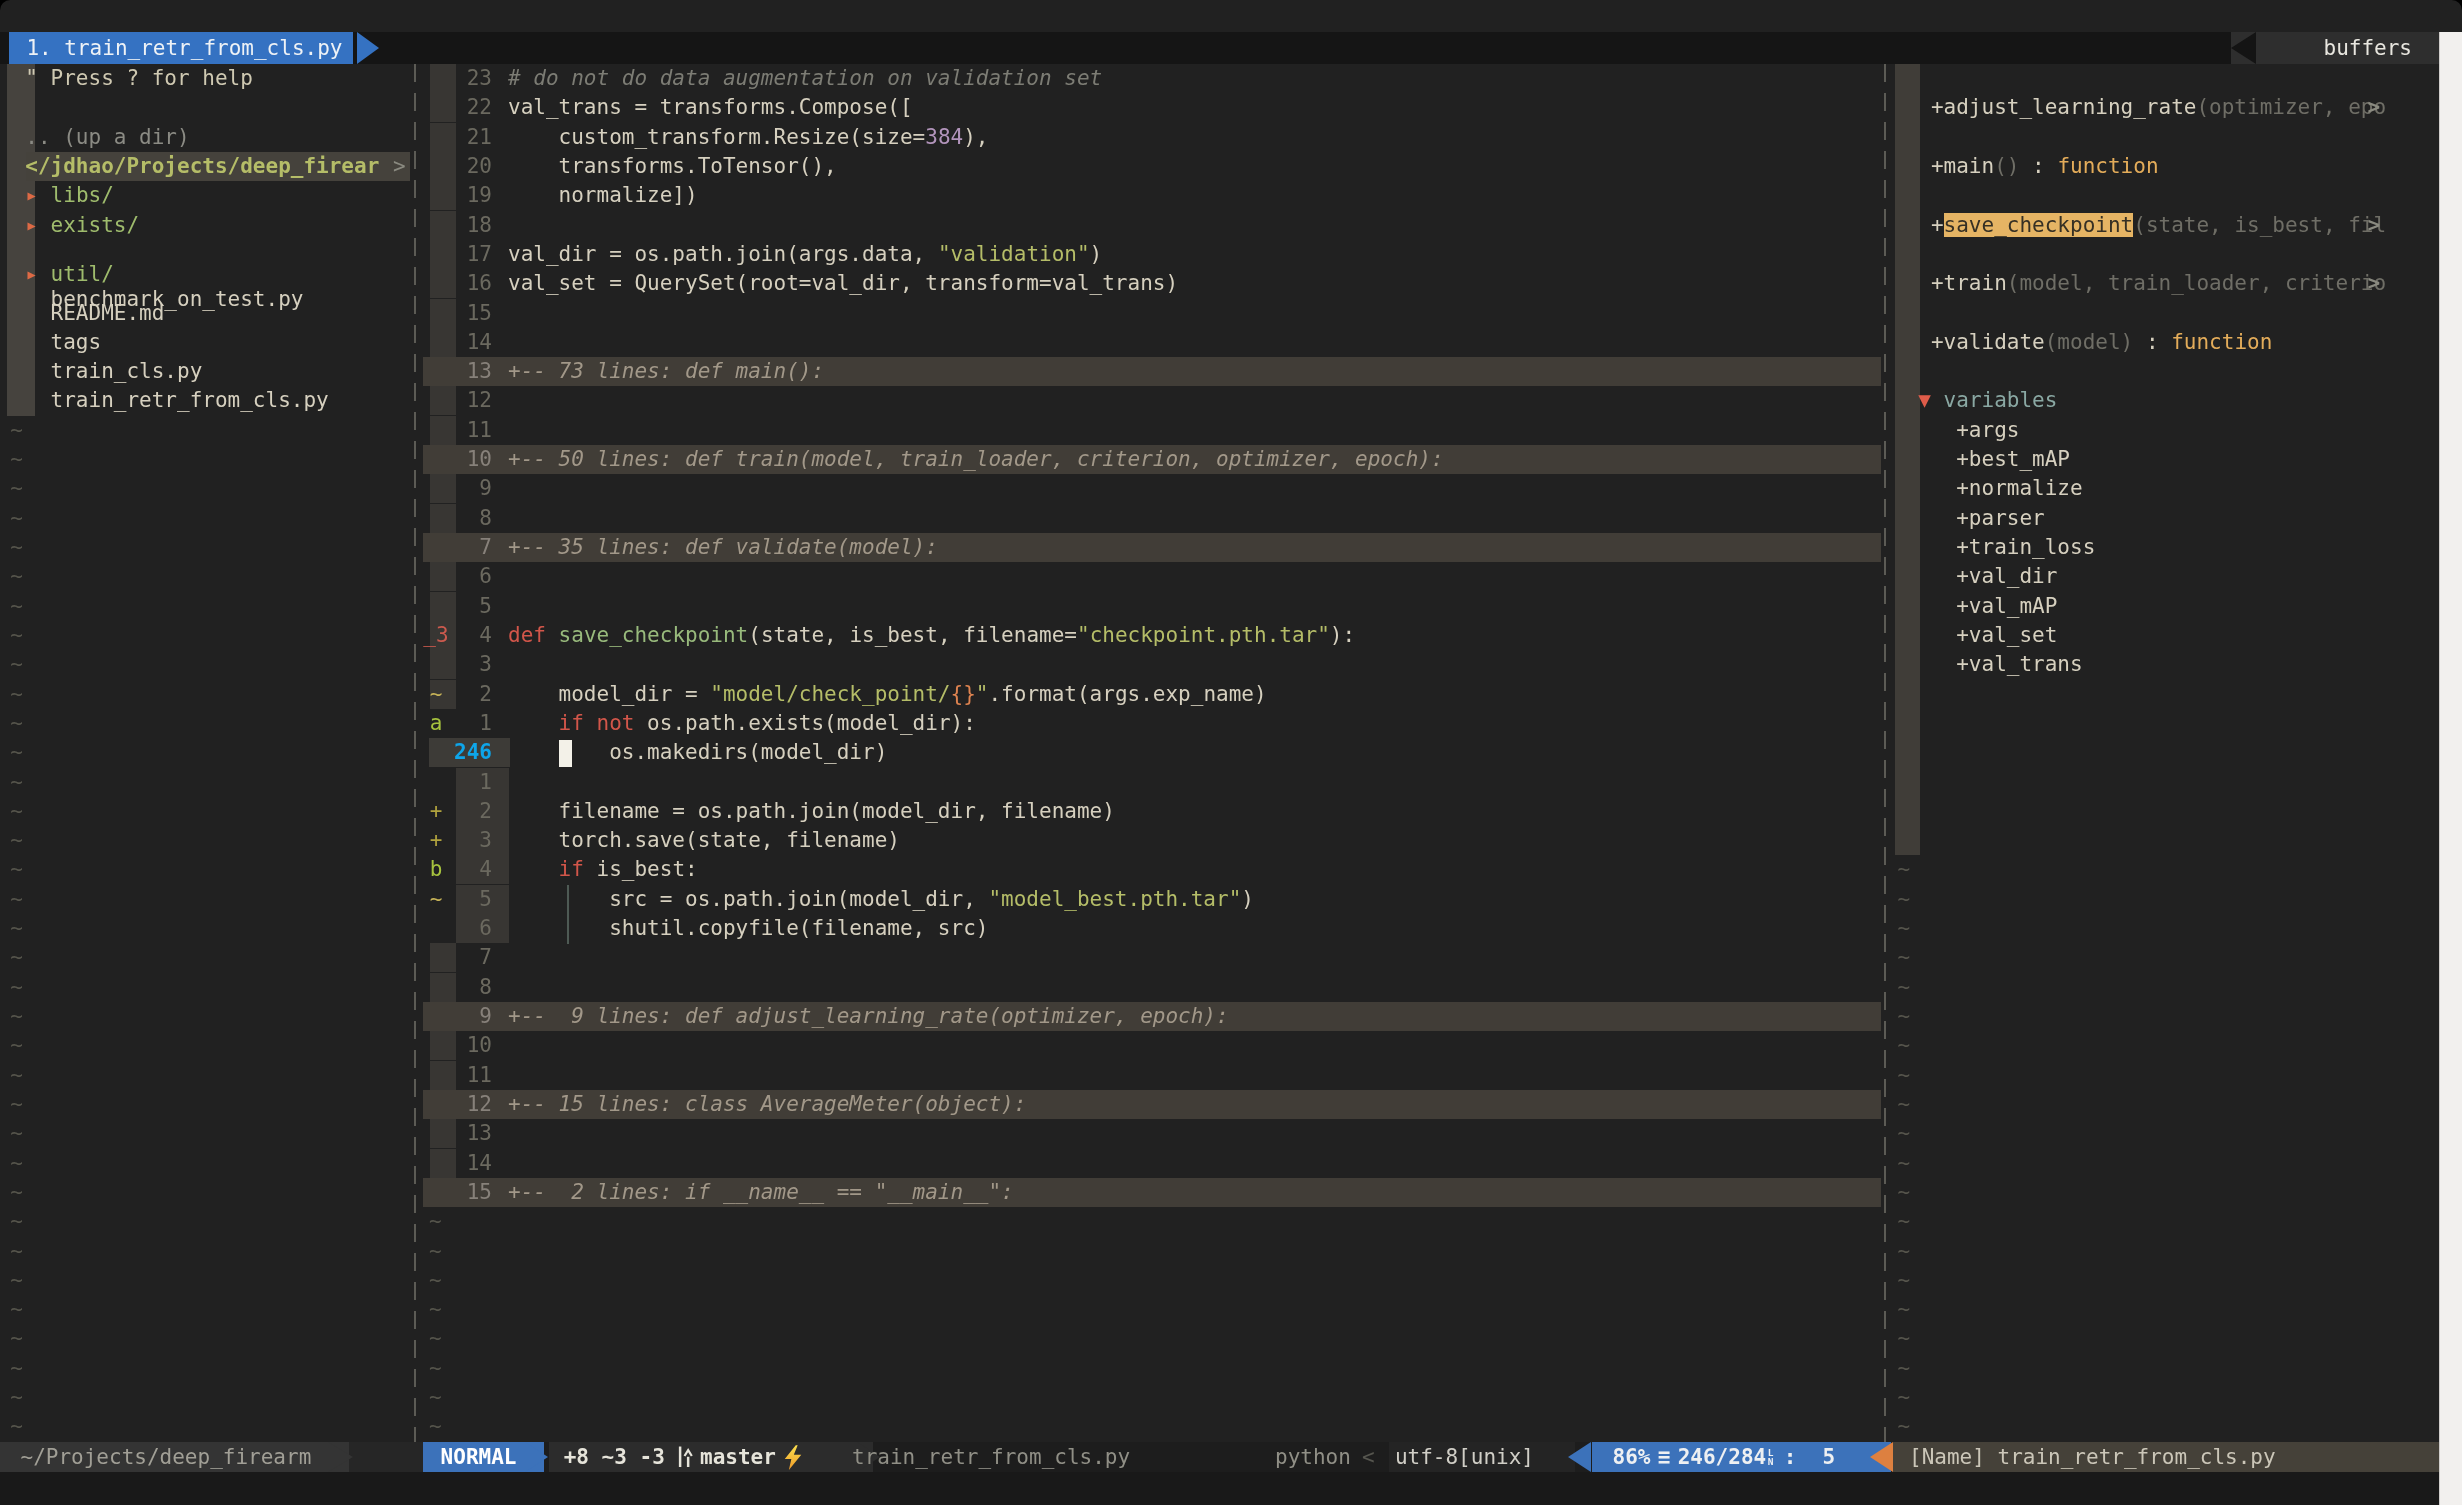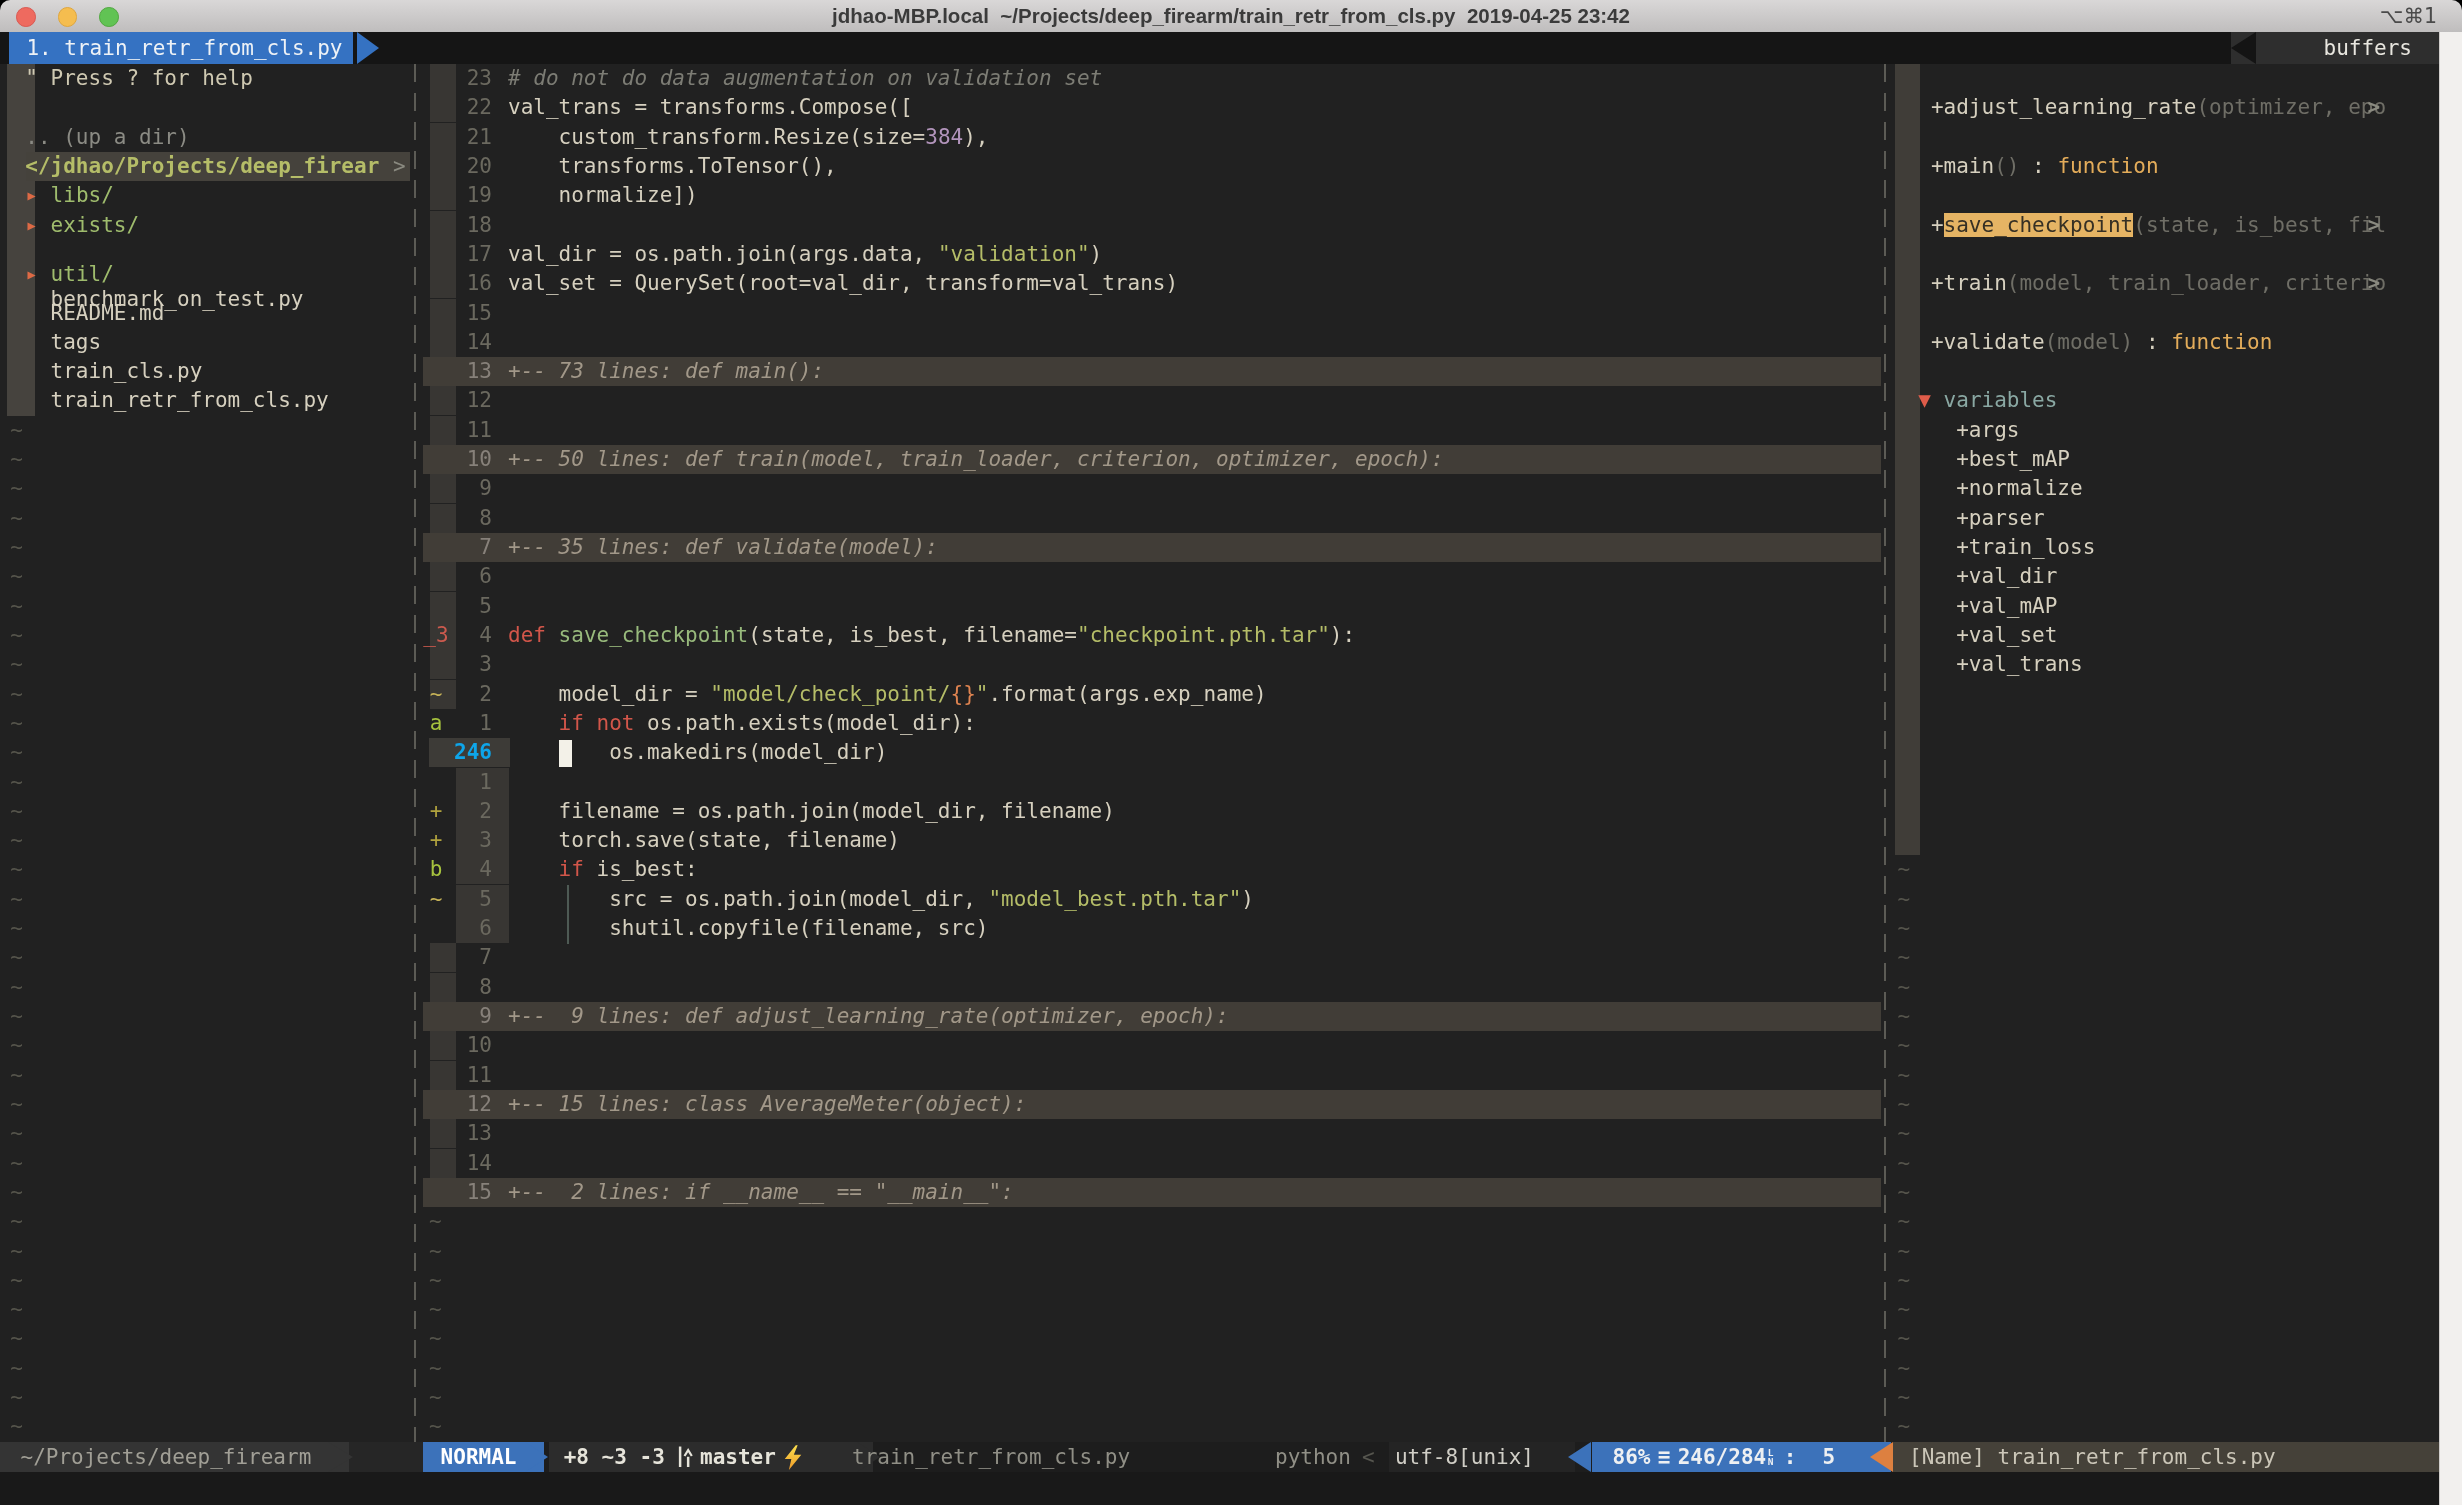--- a/index.html
+++ b/index.html
@@ -103,31 +103,20 @@
   .lnstack{display:inline-flex;flex-direction:column;font-size:9.5px;line-height:8.8px;
            font-weight:bold;margin:0 1.5px;transform:translateY(0.7px);}
   
   #cmdline{position:absolute;left:0;top:1472px;width:2440px;height:33px;background:#191919;}
 </style>
 </head>
 <body>
 
 <div id="screen">
 
-  <div class="titlebar">
-    <div class="traffic">
-      <span class="tl red"></span>
-      <span class="tl yellow"></span>
-      <span class="tl green"></span>
-    </div>
-    <div class="title">
-      <span>jdhao-MBP.local</span>&nbsp;&nbsp;<span>~/Projects/deep_firearm/train_retr_from_cls.py</span>&nbsp;&nbsp;<span>2019-04-25 23:42</span>
-    </div>
-    <div class="shortcut">⌥⌘1</div>
-  </div>
 
   <div class="tabline">
     <div class="tab" id="tab1">
       <span>1. train_retr_from_cls.py</span>
     </div>
     <div class="tab-arrow" id="tab1-arrow" style="left: 357px;"></div>
     <div class="buffers-box">
       <span class="buf-arrow"></span>
       <span>buffers</span>
     </div>

